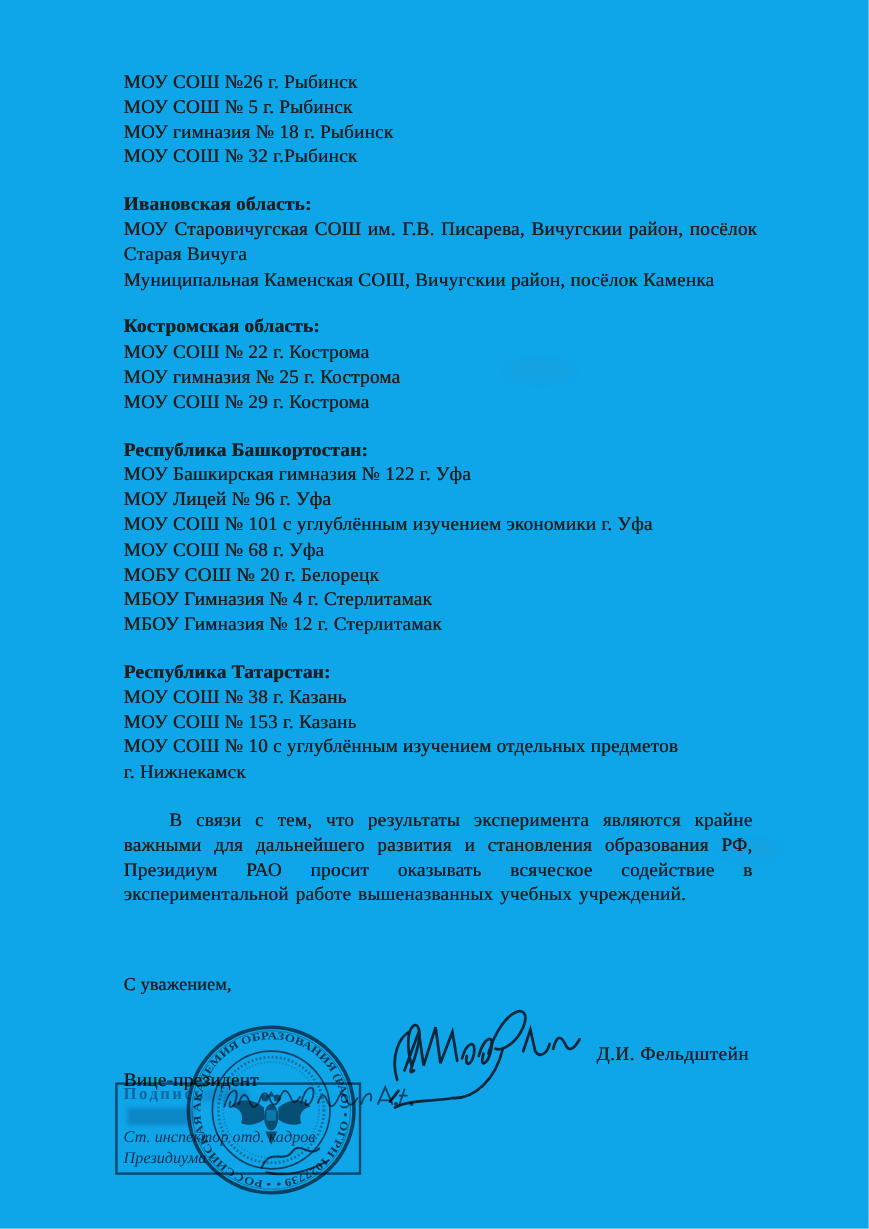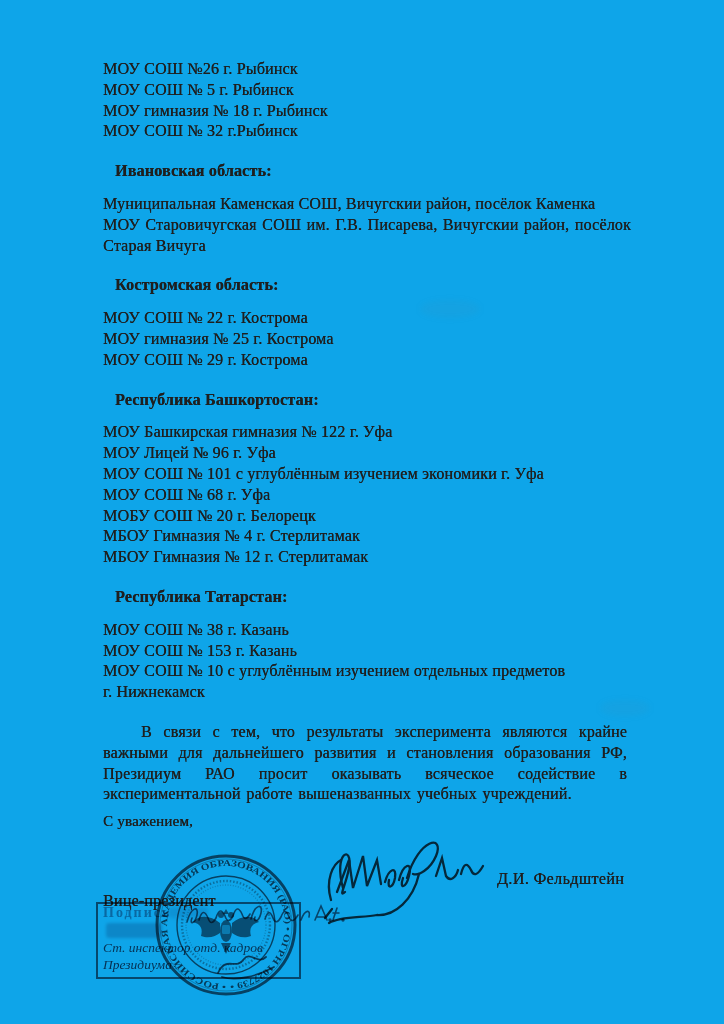--- a/index.html
+++ b/index.html
@@ -12,21 +12,21 @@
     color:#1f1f1f;
   }
   .page{position:absolute;inset:0;background:#0ea5e9;}
   
   .doc{
     position:absolute;left:103px;top:59px;width:528px;
     font-size:16px;line-height:20.8px;letter-spacing:.2px;
     text-shadow:.3px 0 0 currentColor;
   }
   .sec{margin:0 0 19px 0;}
-  .sec h3{margin:12px;font-size:16px;font-weight:bold;}
+  .sec h3{margin:0;font-size:16px;font-weight:bold;}
   .line{white-space:normal;}
   .just{text-align:justify;}
   .closing{
     margin:17px 4px 0 0;text-align:justify;text-indent:38px;
     word-spacing:1.5px;
   }
   
   .salutation{position:absolute;left:103px;top:813px;font-size:15px;letter-spacing:.2px;text-shadow:.3px 0 0 currentColor;}
   .position-title{position:absolute;left:103px;top:892px;font-size:16px;letter-spacing:.2px;text-shadow:.3px 0 0 currentColor;}
   .signer-name{position:absolute;left:497px;top:870px;font-size:16px;letter-spacing:.4px;text-shadow:.3px 0 0 currentColor;}
@@ -71,22 +71,22 @@
 
     <section class="sec">
       <div class="line">МОУ СОШ №26 г. Рыбинск</div>
       <div class="line">МОУ СОШ № 5 г. Рыбинск</div>
       <div class="line">МОУ гимназия № 18 г. Рыбинск</div>
       <div class="line">МОУ СОШ № 32 г.Рыбинск</div>
     </section>
 
     <section class="sec">
       <h3>Ивановская область:</h3>
+      <div class="line just">МОУ Старовичугская СОШ им. Г.В. Писарева, Вичугскии район, посёлок Старая Вичуга</div>
       <div class="line">Муниципальная Каменская СОШ, Вичугскии район, посёлок Каменка</div>
-      <div class="line just">МОУ Старовичугская СОШ им. Г.В. Писарева, Вичугскии район, посёлок Старая Вичуга</div>
     </section>
 
     <section class="sec">
       <h3>Костромская область:</h3>
       <div class="line">МОУ СОШ № 22 г. Кострома</div>
       <div class="line">МОУ гимназия № 25 г. Кострома</div>
       <div class="line">МОУ СОШ № 29 г. Кострома</div>
     </section>
 
     <section class="sec">

